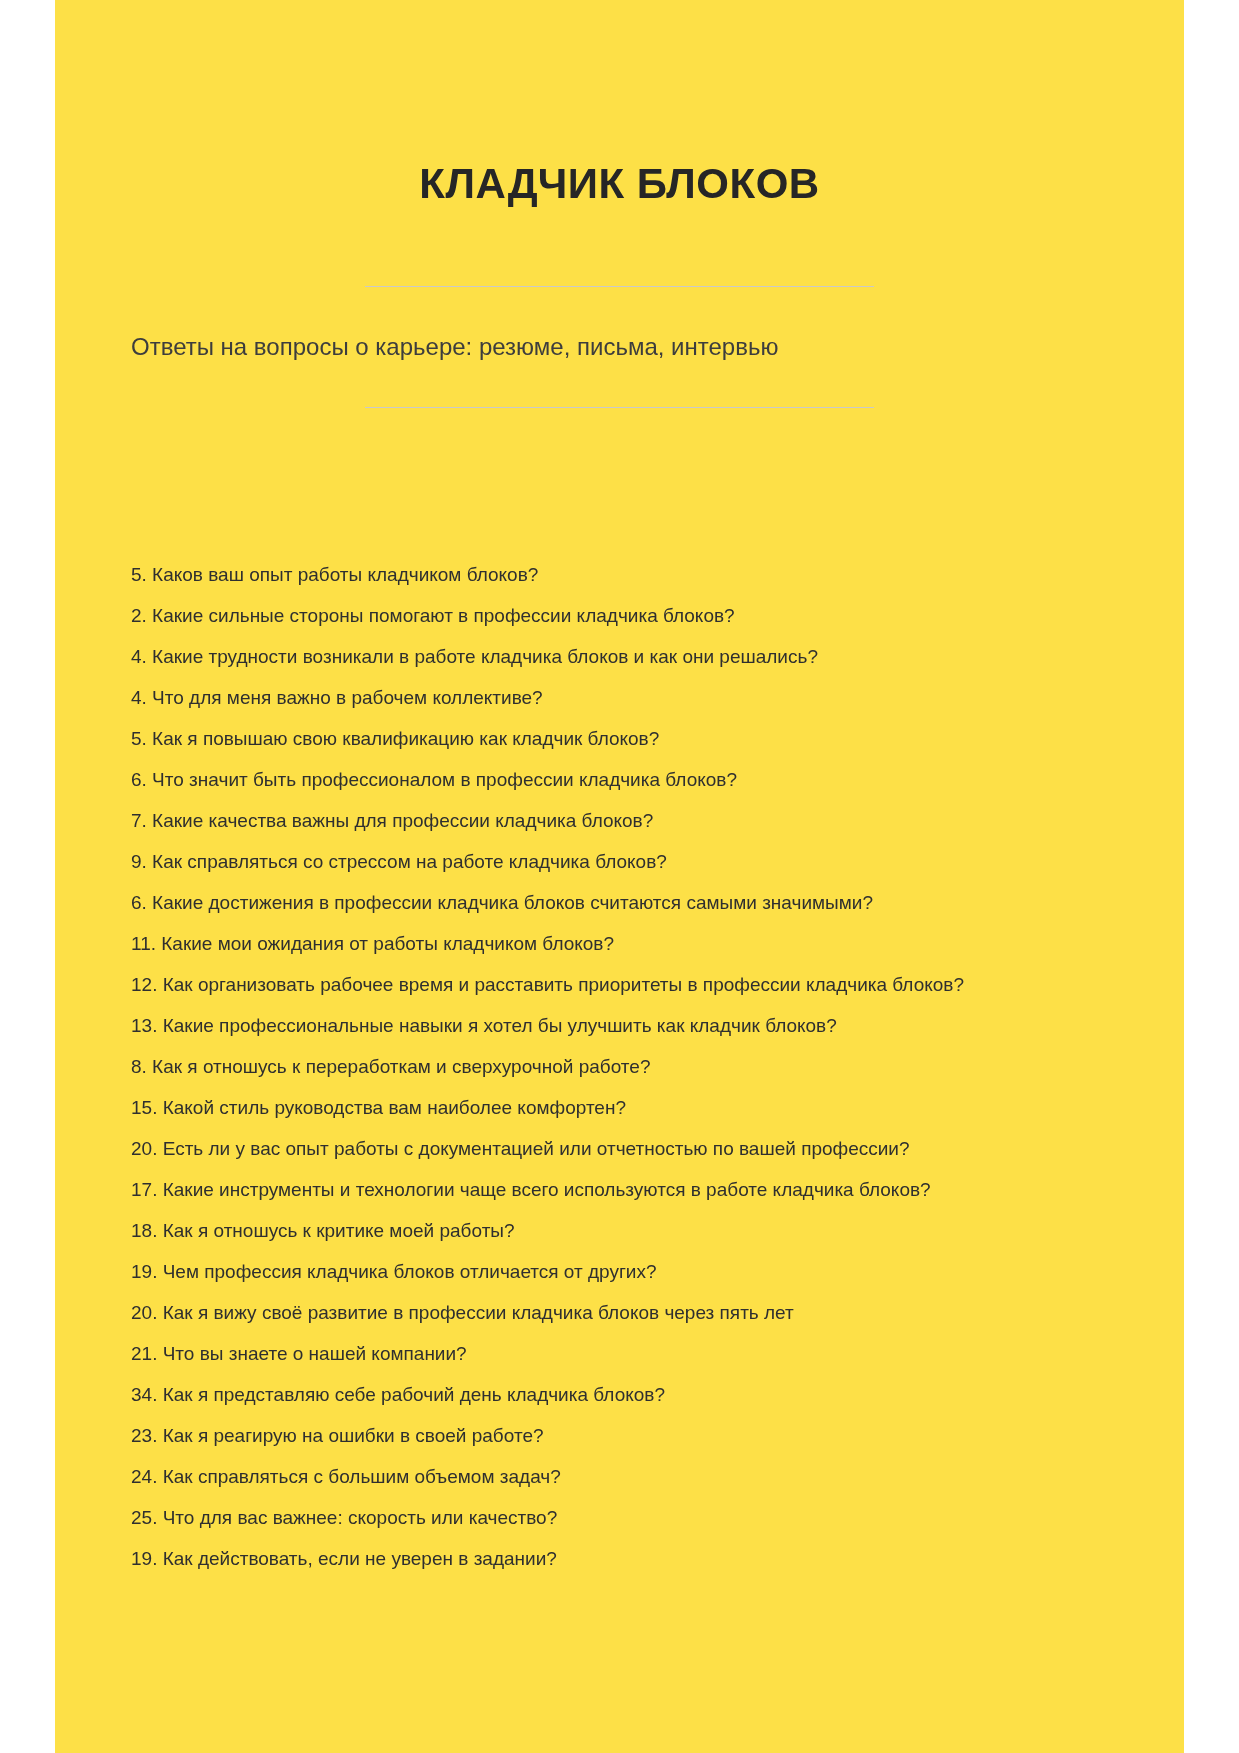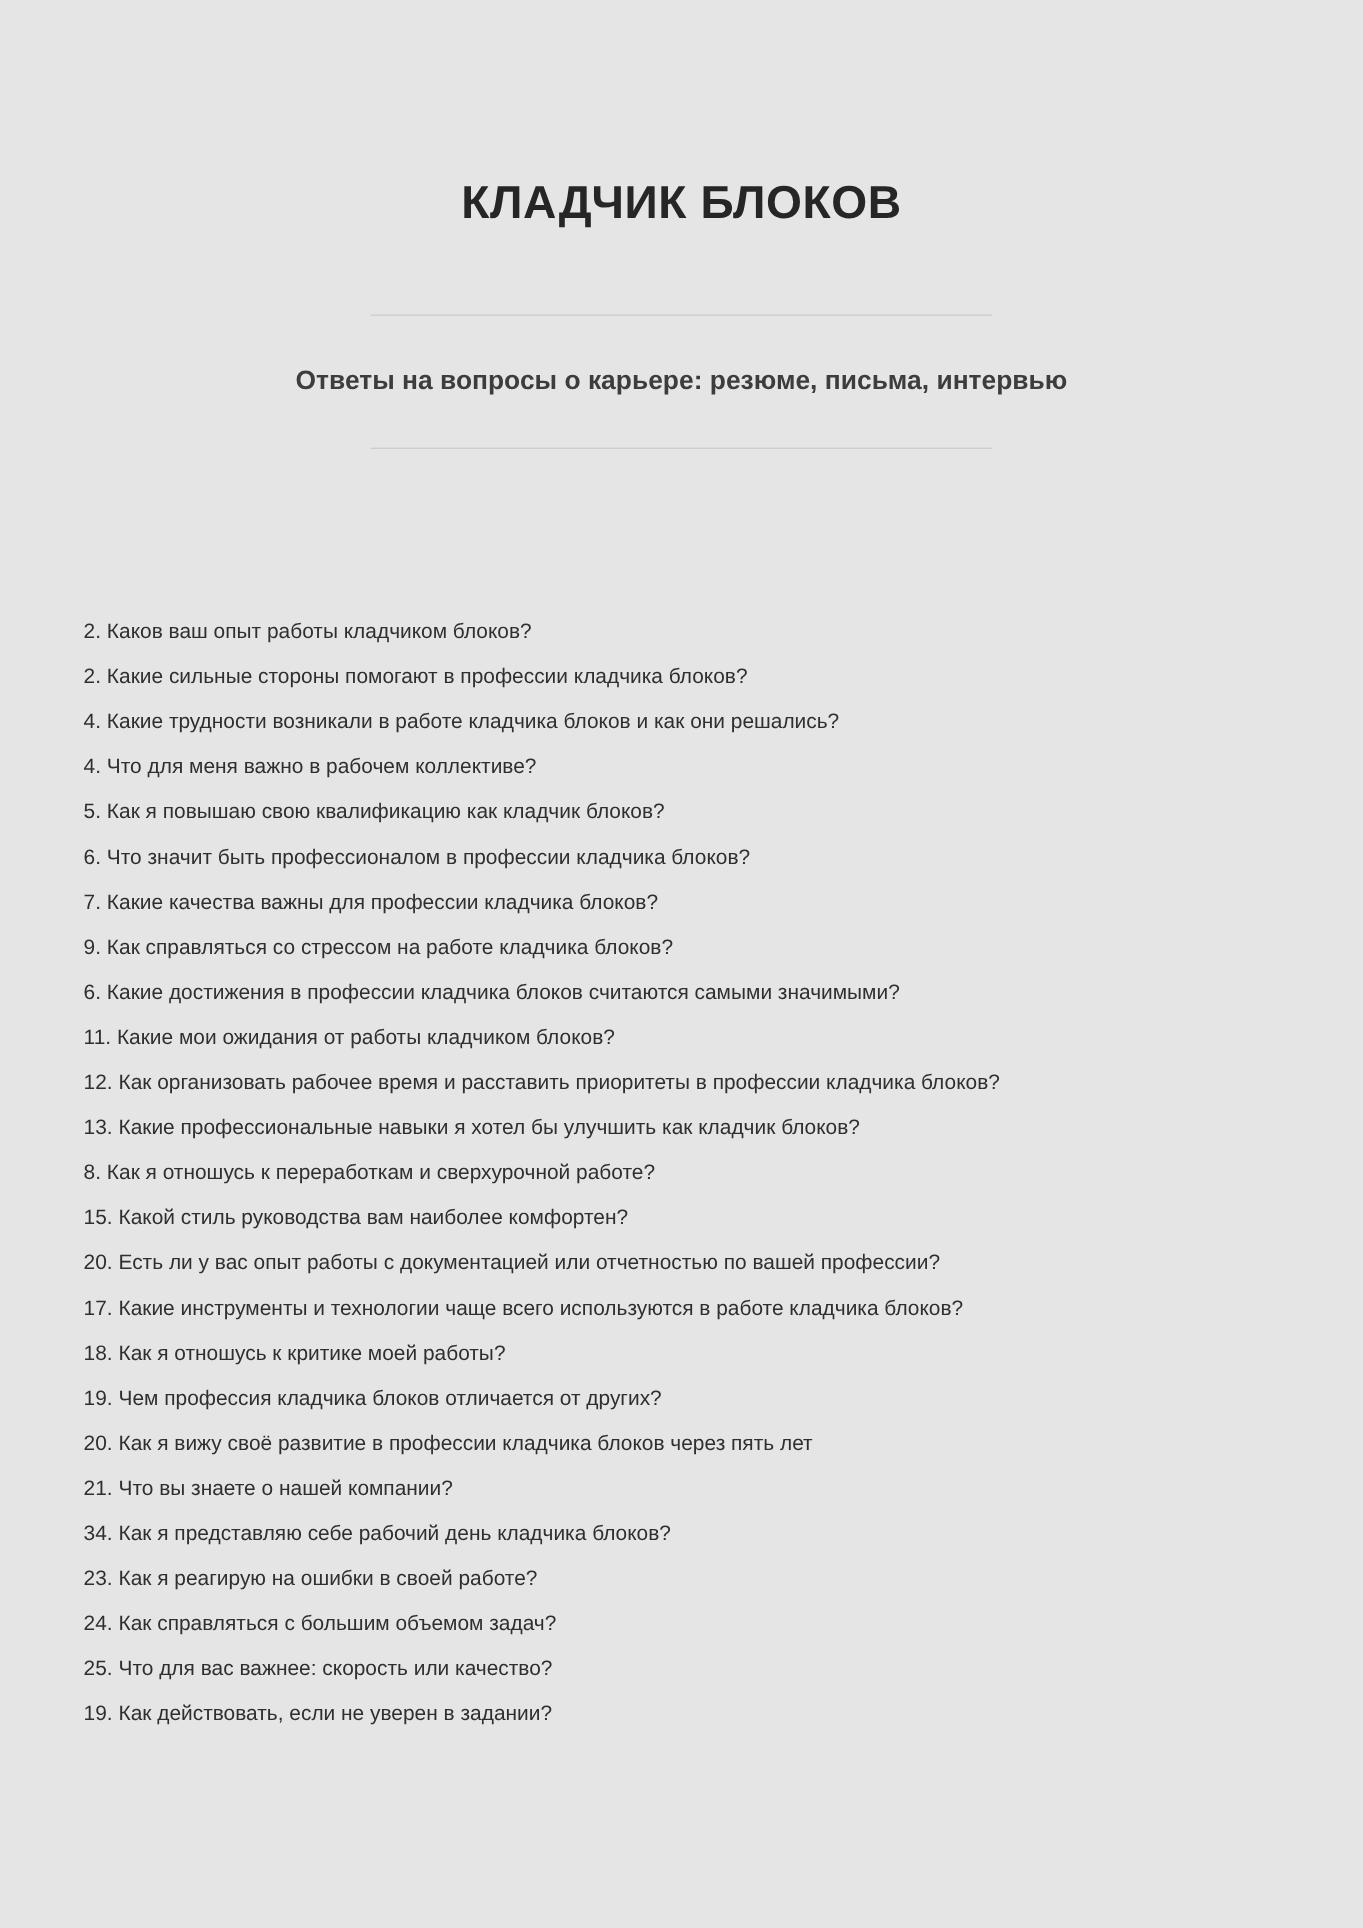--- a/index.html
+++ b/index.html
@@ -6,47 +6,47 @@
   html, body {
     margin: 0;
     padding: 0;
     background: #ffffff;
   }
   body {
     font-family: "Liberation Sans", "DejaVu Sans", sans-serif;
     color: #2d2d2d;
   }
   .page {
-    width: 1239px;
+    width: 1129px;
     min-height: 1753px;
     margin: 0 auto;
-    background: #e5e5e5;
+    background: #fde047;
     padding: 160px 76px 60px 76px;
   }
   .doc-title {
     margin: 0;
     text-align: center;
     font-size: 42px;
     font-weight: 700;
     letter-spacing: 0.5px;
     color: #262626;
   }
   .divider {
     border: none;
     border-top: 1px solid #c9c9c9;
     width: 52%;
     margin: 0 auto;
   }
   .divider-top { margin-top: 78px; }
   .divider-bottom { margin-top: 46px; }
   .doc-subtitle {
     margin: 46px 0 0 0;
-    text-align: center;
+    text-align: left;
     font-size: 24px;
-    font-weight: 700;
+    font-weight: 400;
     color: #3d3d3d;
   }
   .questions {
     margin-top: 152px;
   }
   .question {
     margin: 0 0 12px 0;
     font-size: 19px;
     line-height: 29px;
     font-weight: 400;
@@ -59,21 +59,21 @@
 <div class="page">
   <h1 class="doc-title">КЛАДЧИК БЛОКОВ</h1>
 
   <hr class="divider divider-top">
 
   <h2 class="doc-subtitle">Ответы на вопросы о карьере: резюме, письма, интервью</h2>
 
   <hr class="divider divider-bottom">
 
   <div class="questions" id="question-list">
-      <p class="question">2. Каков ваш опыт работы кладчиком блоков?</p>
+      <p class="question">5. Каков ваш опыт работы кладчиком блоков?</p>
       <p class="question">2. Какие сильные стороны помогают в профессии кладчика блоков?</p>
       <p class="question">4. Какие трудности возникали в работе кладчика блоков и как они решались?</p>
       <p class="question">4. Что для меня важно в рабочем коллективе?</p>
       <p class="question">5. Как я повышаю свою квалификацию как кладчик блоков?</p>
       <p class="question">6. Что значит быть профессионалом в профессии кладчика блоков?</p>
       <p class="question">7. Какие качества важны для профессии кладчика блоков?</p>
       <p class="question">9. Как справляться со стрессом на работе кладчика блоков?</p>
       <p class="question">6. Какие достижения в профессии кладчика блоков считаются самыми значимыми?</p>
       <p class="question">11. Какие мои ожидания от работы кладчиком блоков?</p>
       <p class="question">12. Как организовать рабочее время и расставить приоритеты в профессии кладчика блоков?</p>

